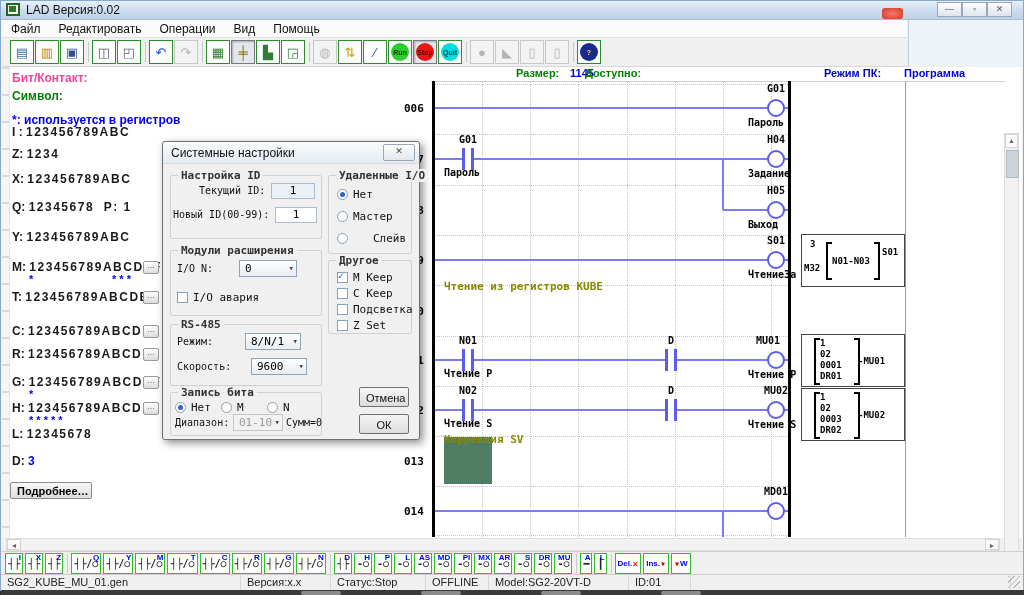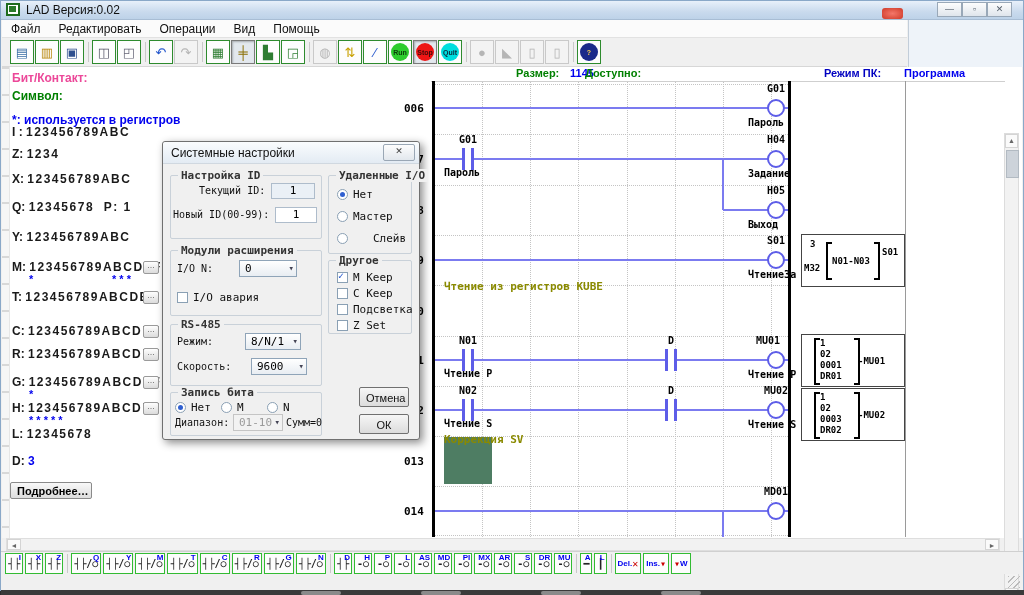--- a/index.html
+++ b/index.html
@@ -377,20 +377,30 @@
       <div class="pb">
         <span class="bluetxt">Ins.</span>
         <span class="red">▾</span>
       </div>
       <div class="pb">
         <span class="red">▾</span>
         <span class="bluetxt">W</span>
       </div>
     </div>
 
+  <div class="statusbar">
+
+  <div class="ss" style="width: 240px;"><span>SG2_KUBE_MU_01.gen</span></div>
+      <div class="ss" style="width: 90px;"><span>Версия:x.x</span></div>
+      <div class="ss" style="width: 95px;"><span>Статус:Stop</span></div>
+      <div class="ss" style="width: 63px;"><span>OFFLINE</span></div>
+      <div class="ss" style="width: 140px;"><span>Model:SG2-20VT-D</span></div>
+      <div class="ss" style="width: 62px;"><span>ID:01</span></div>
+      <div class="ss" style="width: 320px;"><span></span></div>
+    </div>
   <div class="grip"></div>
 
   <div class="dialog">
     <div class="dlg-title">
       <span>Системные настройки</span>
       <div class="dlg-close">✕</div>
     </div>
 
     <div class="grp" style="left:7px;top:33px;width:150px;height:62px;">
       <b>Настройка ID</b>

